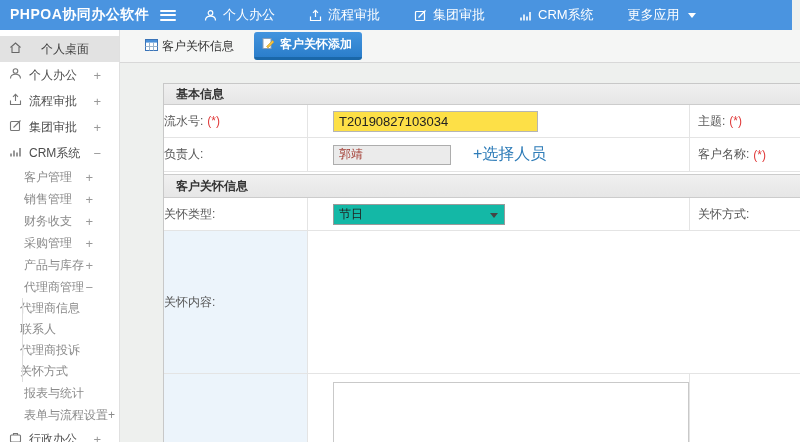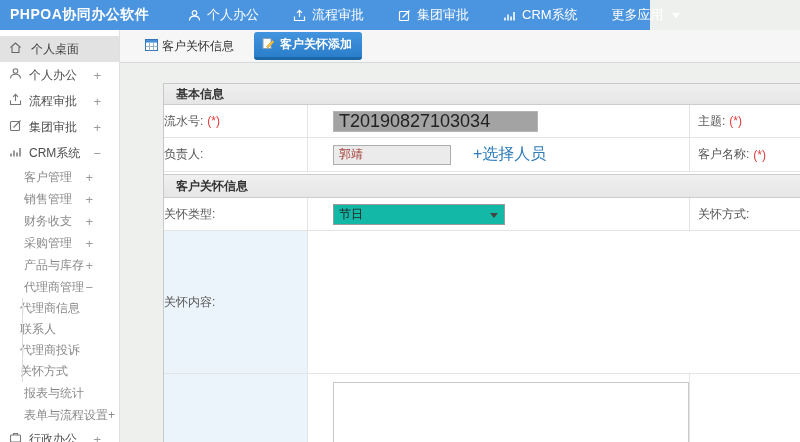--- a/index.html
+++ b/index.html
@@ -4,39 +4,39 @@
 <style>
   * { margin:0; padding:0; box-sizing:border-box; }
   html,body { background:#fff; }
   .screen {
     position:relative; width:800px; height:442px; overflow:hidden;
     font-family:"Liberation Sans", sans-serif; background:#eef0ee;
   }
 
   
   .topbar {
-    position:absolute; left:0; top:0; width:650px; height:30px;
+    position:absolute; left:0; top:0; width:792px; height:30px;
     background:#4a94e0; display:flex; align-items:center; color:#fff;
   }
   .logo { width:148px; padding-left:10px; font-size:14px; font-weight:bold; letter-spacing:.5px; white-space:nowrap; }
   .hamburger { width:16px; height:11px; margin-left:12px; display:flex; flex-direction:column; justify-content:space-between; cursor:pointer; }
   .hamburger span { display:block; height:2px; background:#fff; border-radius:1px; }
   .tmenu { display:flex; align-items:center; margin-left:28px; gap:34px; }
   .tmenu-item { display:flex; align-items:center; gap:6px; font-size:13px; cursor:pointer; white-space:nowrap; }
   .tmenu-item svg { display:block; }
   .caret-down { width:0; height:0; border-left:4px solid transparent; border-right:4px solid transparent; border-top:5px solid #fff; margin-left:2px; }
 
   
   .sidebar {
     position:absolute; left:0; top:30px; width:120px; bottom:0;
     background:#fff; border-right:1px solid #e0e0e0;
   }
   .side-desktop {
     margin-top:6px; height:26px; background:#e2e2e2; display:flex; align-items:center;
-    gap:9px; padding-left:9px; font-size:12px; color:#3f3f3f; cursor:pointer;
+    gap:19px; padding-left:9px; font-size:12px; color:#3f3f3f; cursor:pointer;
   }
   .side-item { position:relative; display:flex; align-items:center; cursor:pointer; }
   .side-item.main { height:26px; padding-left:9px; gap:7px; font-size:12px; color:#4d4d4d; }
   .side-item.sub { height:22px; padding-left:24px; font-size:12px; color:#8a8a8a; }
   .side-item.subsub { height:21px; padding-left:20px; font-size:12px; color:#8a8a8a; }
   .side-item.subsub::before { content:""; position:absolute; left:22px; top:0; bottom:0; border-left:1px solid #ddd; }
   .expander { position:absolute; font-size:13px; color:#999; }
   .main .expander { right:18px; }
   .sub .expander  { right:26px; }
   .inline-plus { color:#8a8a8a; font-size:12px; }
@@ -74,21 +74,21 @@
   .cell.c3 { padding-left:8px; gap:4px; }
   .req { color:#e03a3a; }
   .hl { background:#ecf4fb; }
   .r-serial { height:33px; }
   .r-owner  { height:34px; }
   .r-type   { height:33px; }
   .r-content{ height:143px; }
   .r-extra  { height:80px; }
 
   .inp {
-    height:21px; border:1px solid #b5b5b5; background:#a3a3a3; font-size:18px; color:#222;
+    height:21px; border:1px solid #b5b5b5; background:#fde047; font-size:13px; color:#222;
     padding:1px 5px; font-family:"Liberation Sans",sans-serif; outline:none;
   }
   .inp-serial { width:205px; }
   .inp-owner  { width:118px; height:20px; background:#ebebeb; border:1px solid #adadad; color:#a23b32; font-size:12px; }
   .pick-link { color:#2e7cb8; font-size:16px; margin-left:22px; cursor:pointer; text-decoration:none; }
   .sel {
     position:relative; width:172px; height:21px; border:1px solid #9a9a9a; background:#14b8a6;
     font-size:12px; color:#222; display:flex; align-items:center; padding-left:5px; cursor:pointer;
   }
   .sel .arrow { position:absolute; right:6px; top:8px; width:0; height:0;

